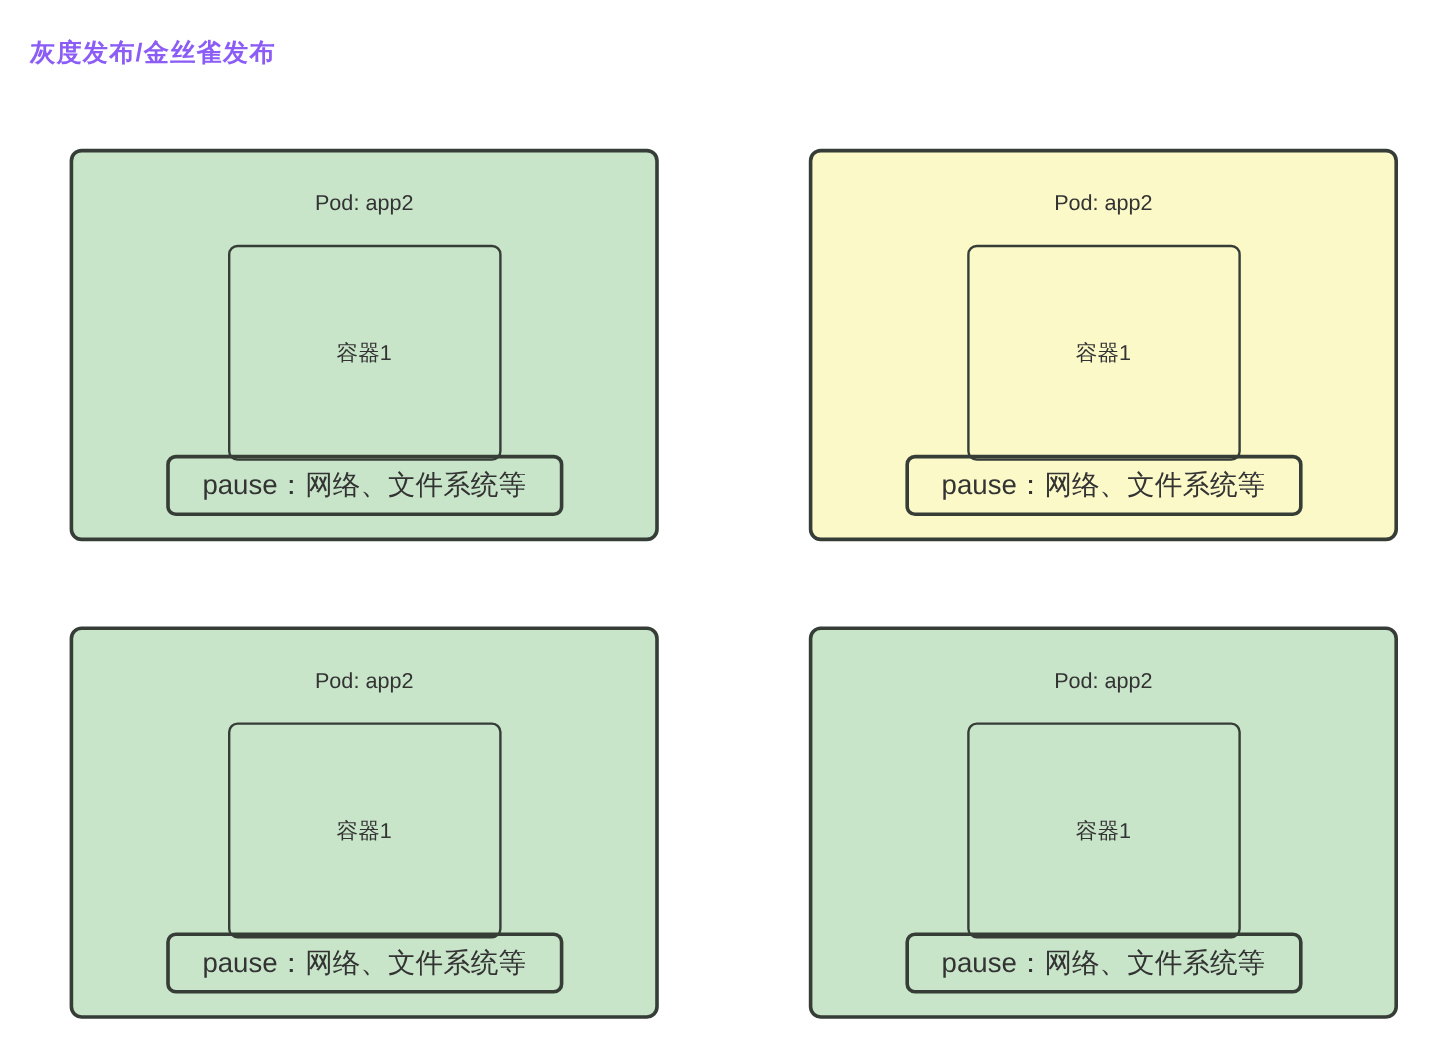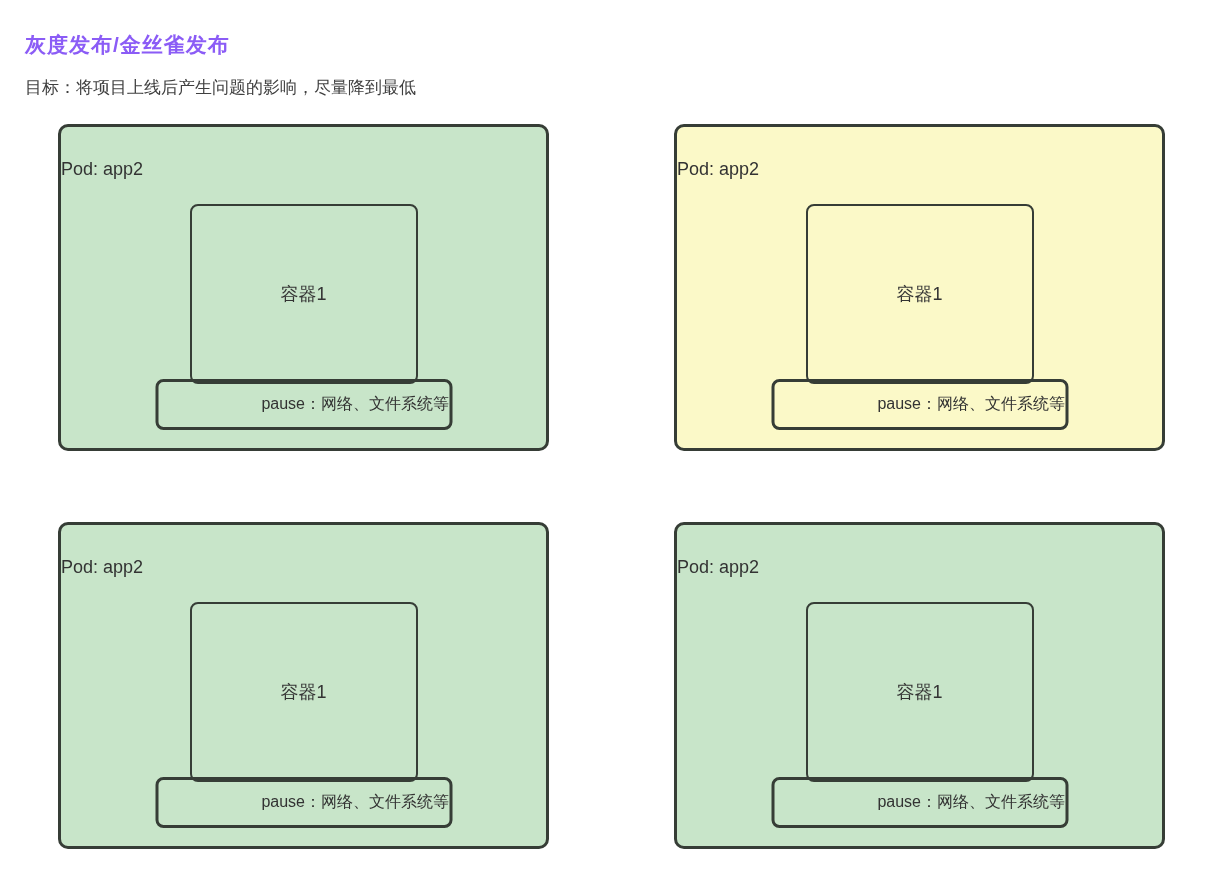--- a/index.html
+++ b/index.html
@@ -48,21 +48,21 @@
   }
   .pod.pos-tl { left: 58px;  top: 124px; }
   .pod.pos-tr { left: 674px; top: 124px; }
   .pod.pos-bl { left: 58px;  top: 522px; }
   .pod.pos-br { left: 674px; top: 522px; }
   .pod-label {
     position: absolute;
     top: 32px;
     left: 0;
     width: 100%;
-    text-align: left;
+    text-align: center;
     font-size: 18px;
     color: var(--text-dark, #333333);
   }
   .container-box {
     position: absolute;
     top: 77px;
     left: 50%;
     transform: translateX(-50%);
     width: 228px;
     height: 180px;
@@ -73,40 +73,39 @@
     align-items: center;
     justify-content: center;
     font-size: 18px;
     color: var(--text-dark, #333333);
   }
   .pause-box {
     position: absolute;
     top: 252px;
     left: 50%;
     transform: translateX(-50%);
-    width: 297px;
+    width: 331px;
     height: 51px;
     border: 3px solid var(--border-dark, #363d36);
     border-radius: 8px;
     box-sizing: border-box;
     display: flex;
     align-items: center;
-    justify-content: flex-end;
-    font-size: 16px;
+    justify-content: center;
+    font-size: 23px;
     white-space: nowrap;
     color: var(--text-dark, #333333);
   }
 </style>
 </head>
 <body>
 
 <div class="page">
 
   <h1 class="page-title">灰度发布/金丝雀发布</h1>
-  <div class="page-subtitle">目标：将项目上线后产生问题的影响，尽量降到最低</div>
 
   <div class="pod pos-tl" data-variant="green">
     <div class="pod-label">Pod: app2</div>
     <div class="container-box">
       <span>容器1</span>
     </div>
     <div class="pause-box">
       <span>pause：网络、文件系统等</span>
     </div>
   </div>

